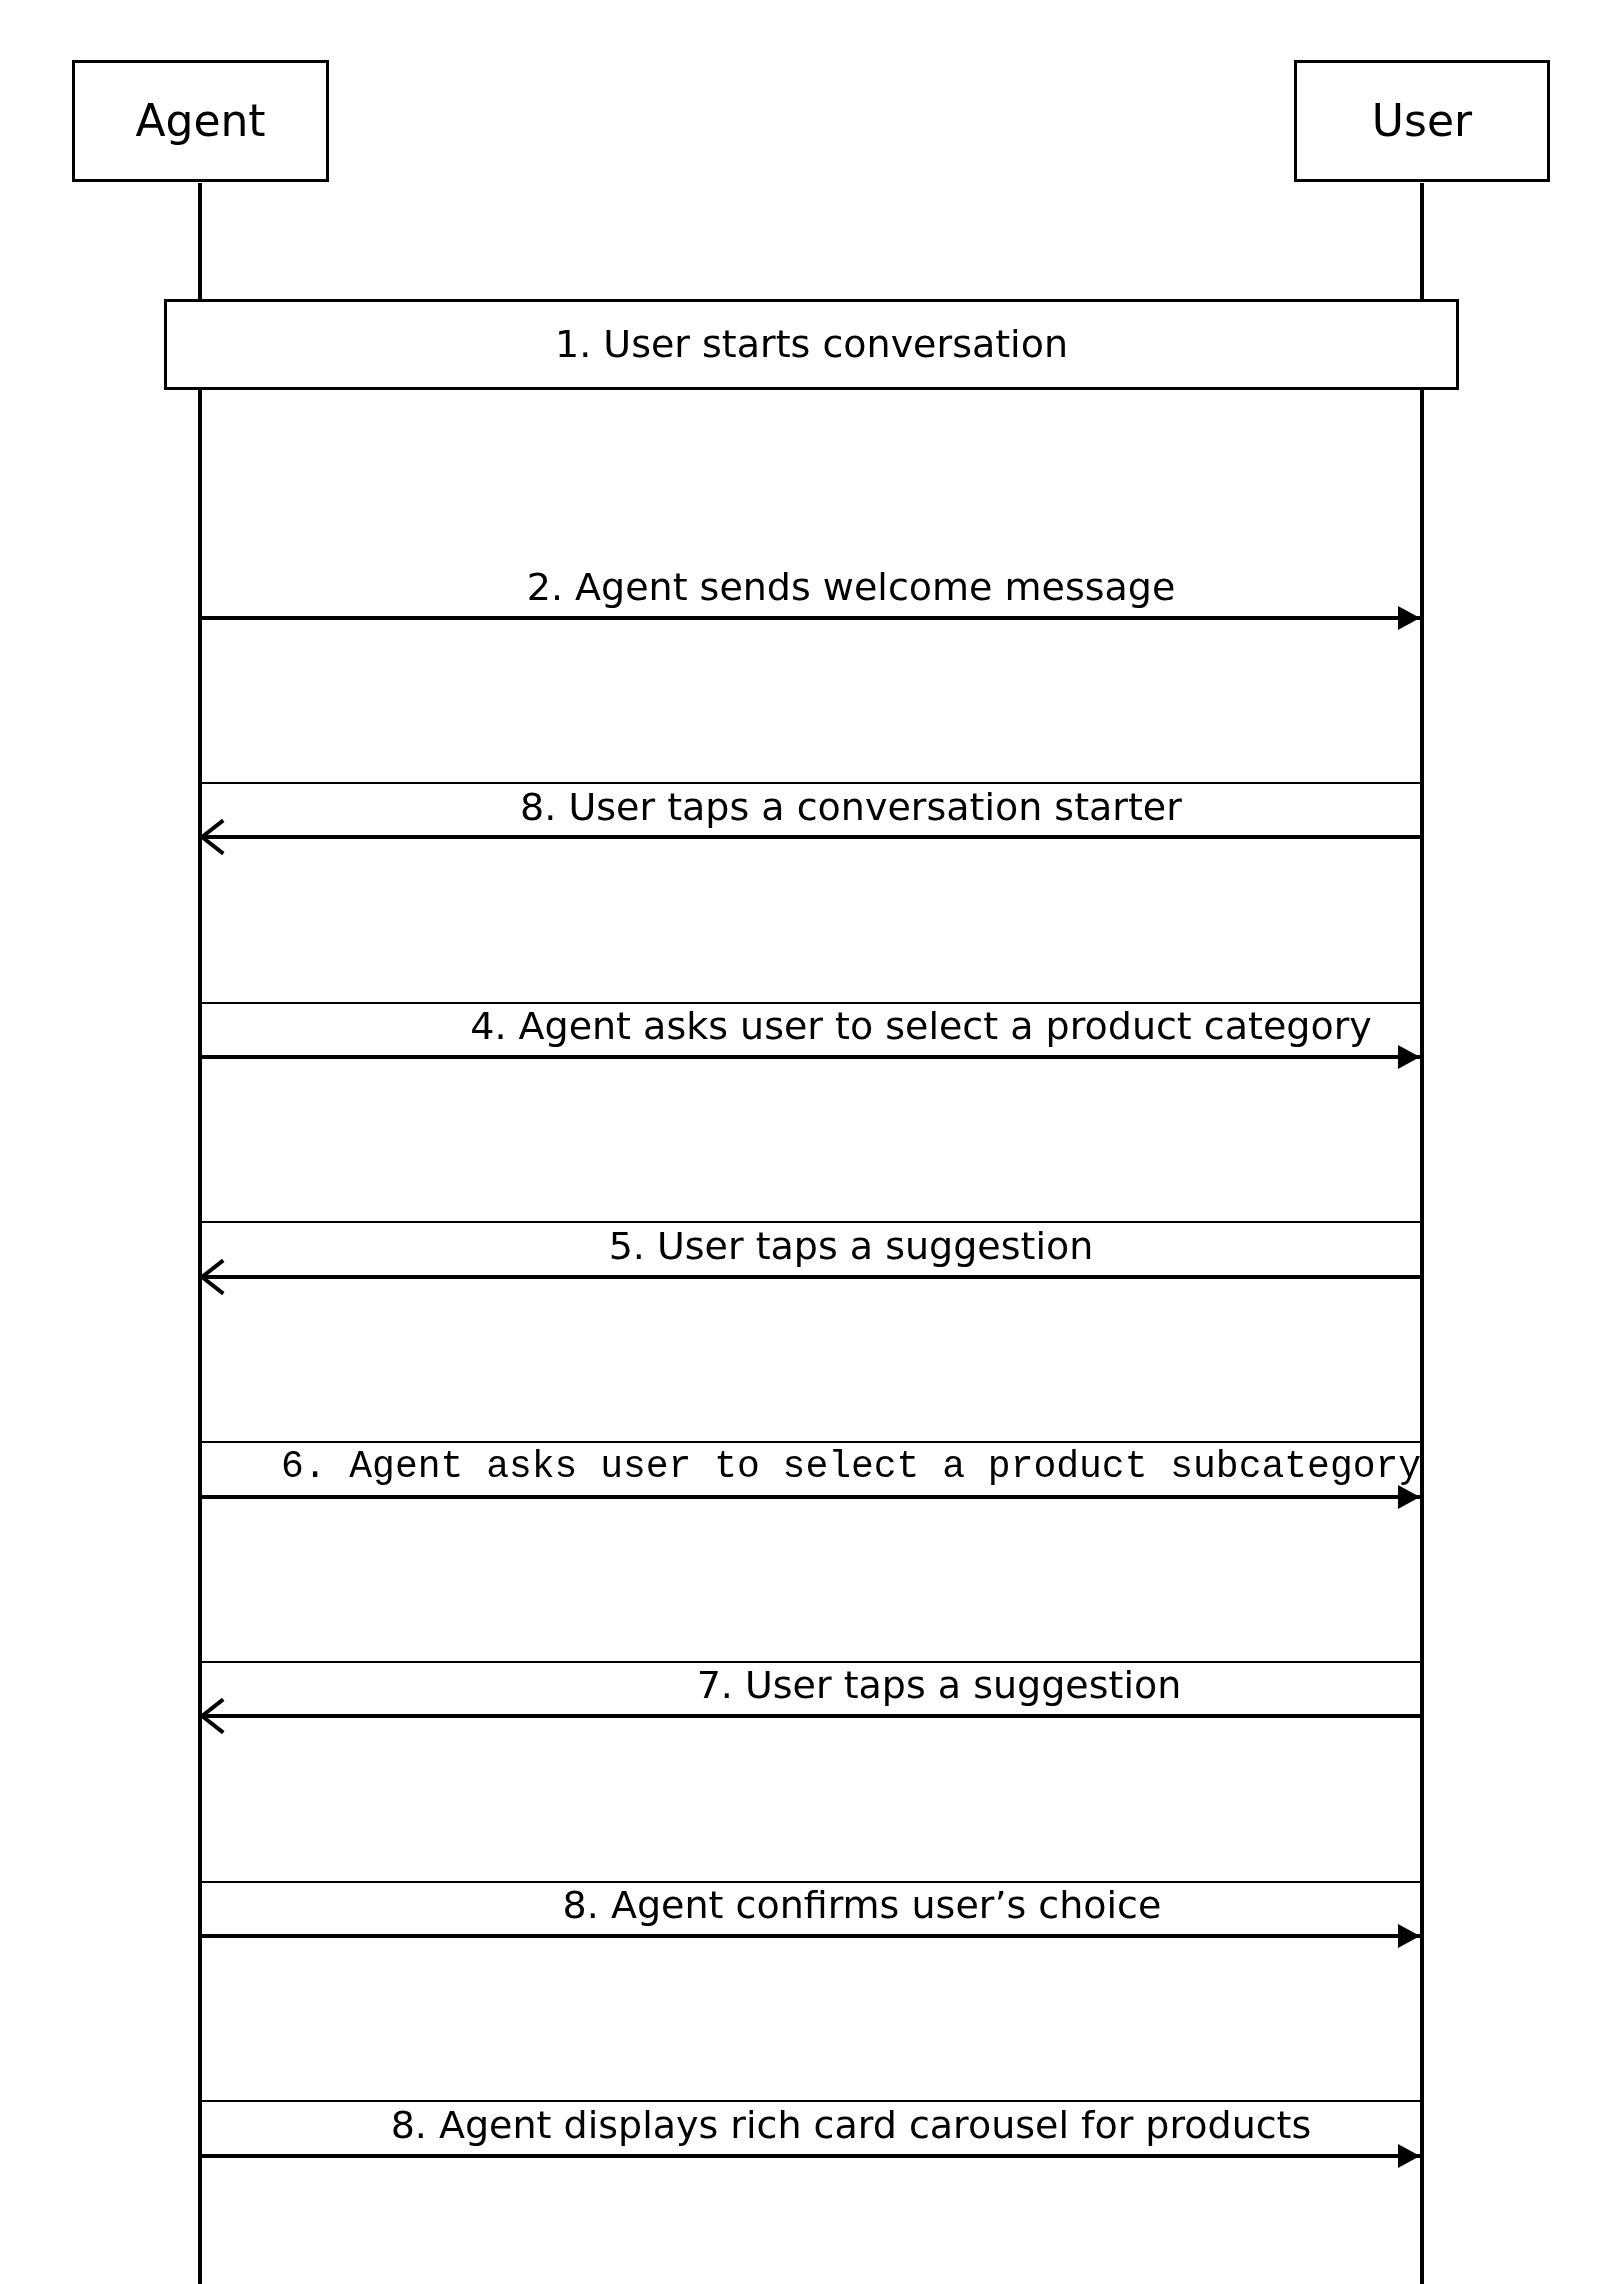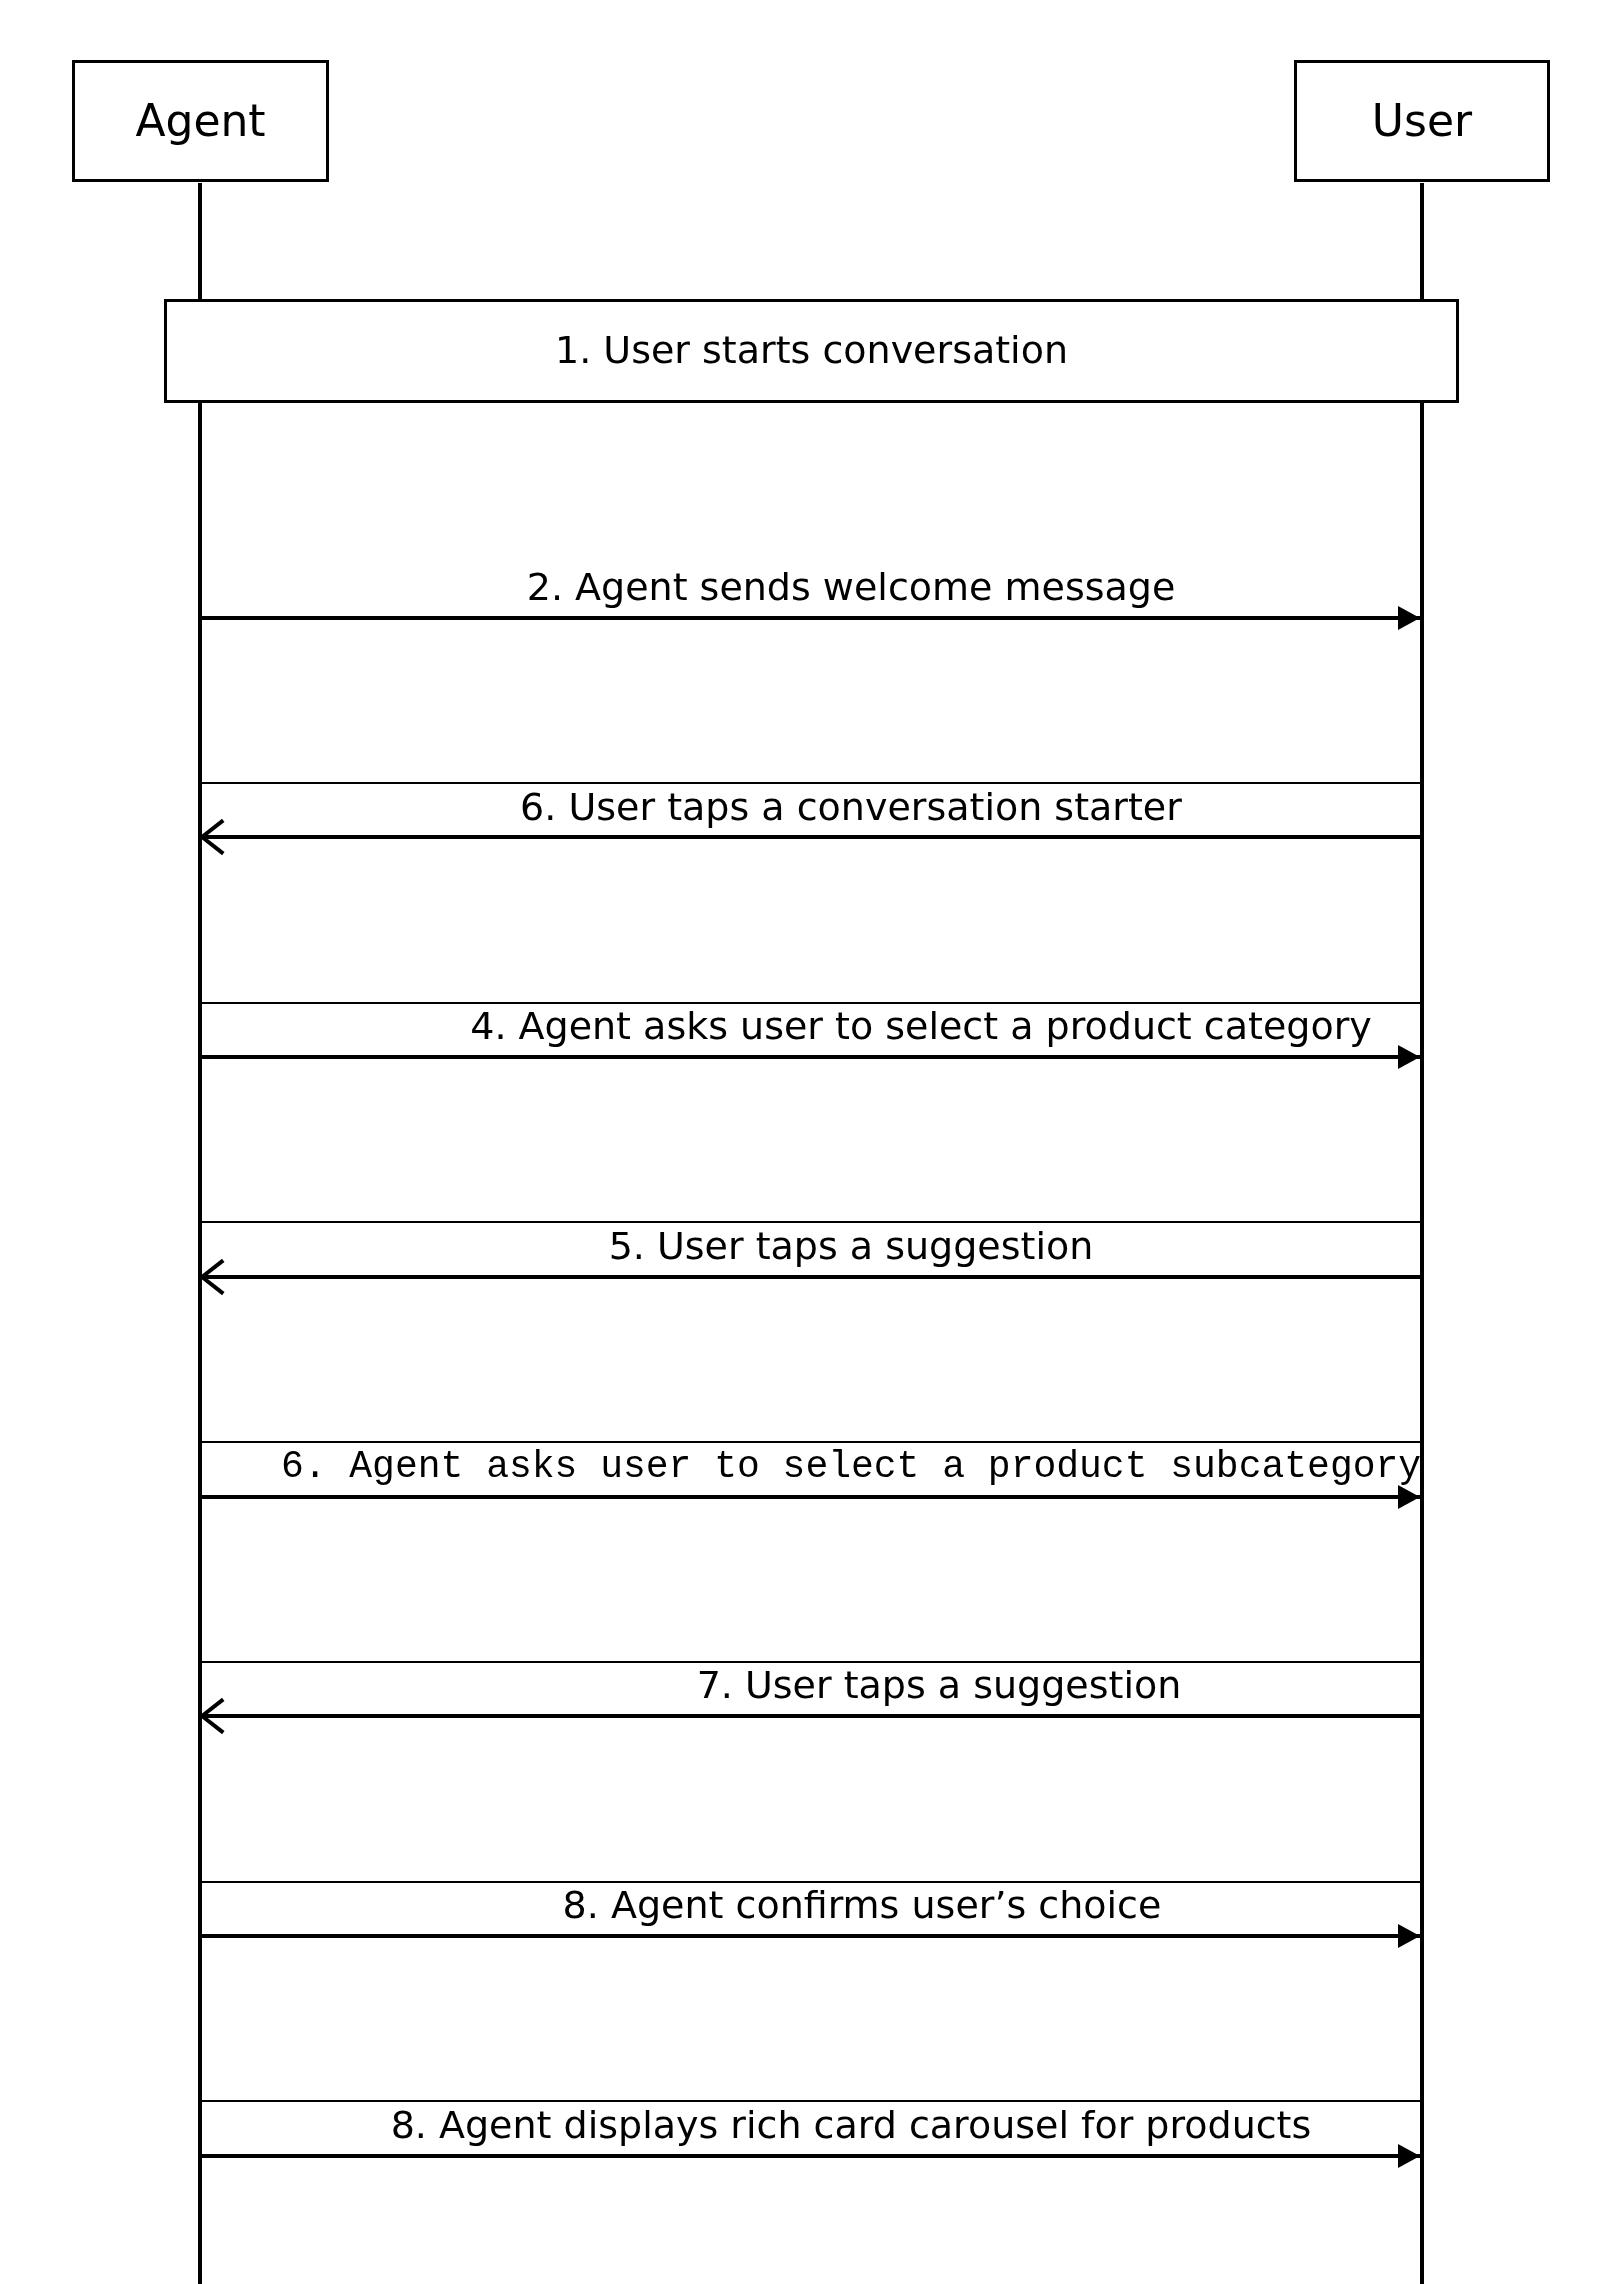--- a/index.html
+++ b/index.html
@@ -124,30 +124,30 @@
     <span class="actor-label">User</span>
   </div>
 
   <div class="actor-box" id="actor-top-agent" style="left:72px; top:60px; width:257px; height:122px;">
     <span class="actor-label">Agent</span>
   </div>
 
   <div class="lifeline" id="lifeline-agent" style="left:198px; top:183px; height:3024px;"></div>
   <div class="lifeline" id="lifeline-user" style="left:1420px; top:183px; height:3024px;"></div>
 
-  <div class="note-box" id="note-step-1" style="left:164px; top:299px; width:1295px; height:104px;">
+  <div class="note-box" id="note-step-1" style="left:164px; top:299px; width:1295px; height:91px;">
     <span class="note-label">1. User starts conversation</span>
   </div>
 
   <div id="messages-layer">
       <div class="msg-label" style="left: 202px; width: 1218px; top: 563px;">2. Agent sends welcome message</div>
       <div class="msg-line" style="top: 616px; left: 202px; width: 1218px;"></div>
       <div class="arrow-solid-right" style="left: 1398px; top: 606px;"></div>
       <div class="sep-line" style="top: 782px; left: 202px; width: 1218px;"></div>
-      <div class="msg-label" style="left: 202px; width: 1218px; top: 783px;">6. User taps a conversation starter</div>
+      <div class="msg-label" style="left: 202px; width: 1218px; top: 783px;">8. User taps a conversation starter</div>
       <div class="msg-line" style="top: 835px; left: 202px; width: 1218px;"></div>
       <div class="arrow-open-left" style="left: 202px; top: 835px; width: 27px; height: 4.1px;">
         <div class="barb up"></div>
         <div class="barb dn"></div>
       </div>
       <div class="sep-line" style="top: 1002px; left: 202px; width: 1218px;"></div>
       <div class="msg-label" style="left: 202px; width: 1358px; top: 1002px;">4. Agent asks user to select a product category</div>
       <div class="msg-line" style="top: 1055px; left: 202px; width: 1218px;"></div>
       <div class="arrow-solid-right" style="left: 1398px; top: 1045px;"></div>
       <div class="sep-line" style="top: 1221px; left: 202px; width: 1218px;"></div>

